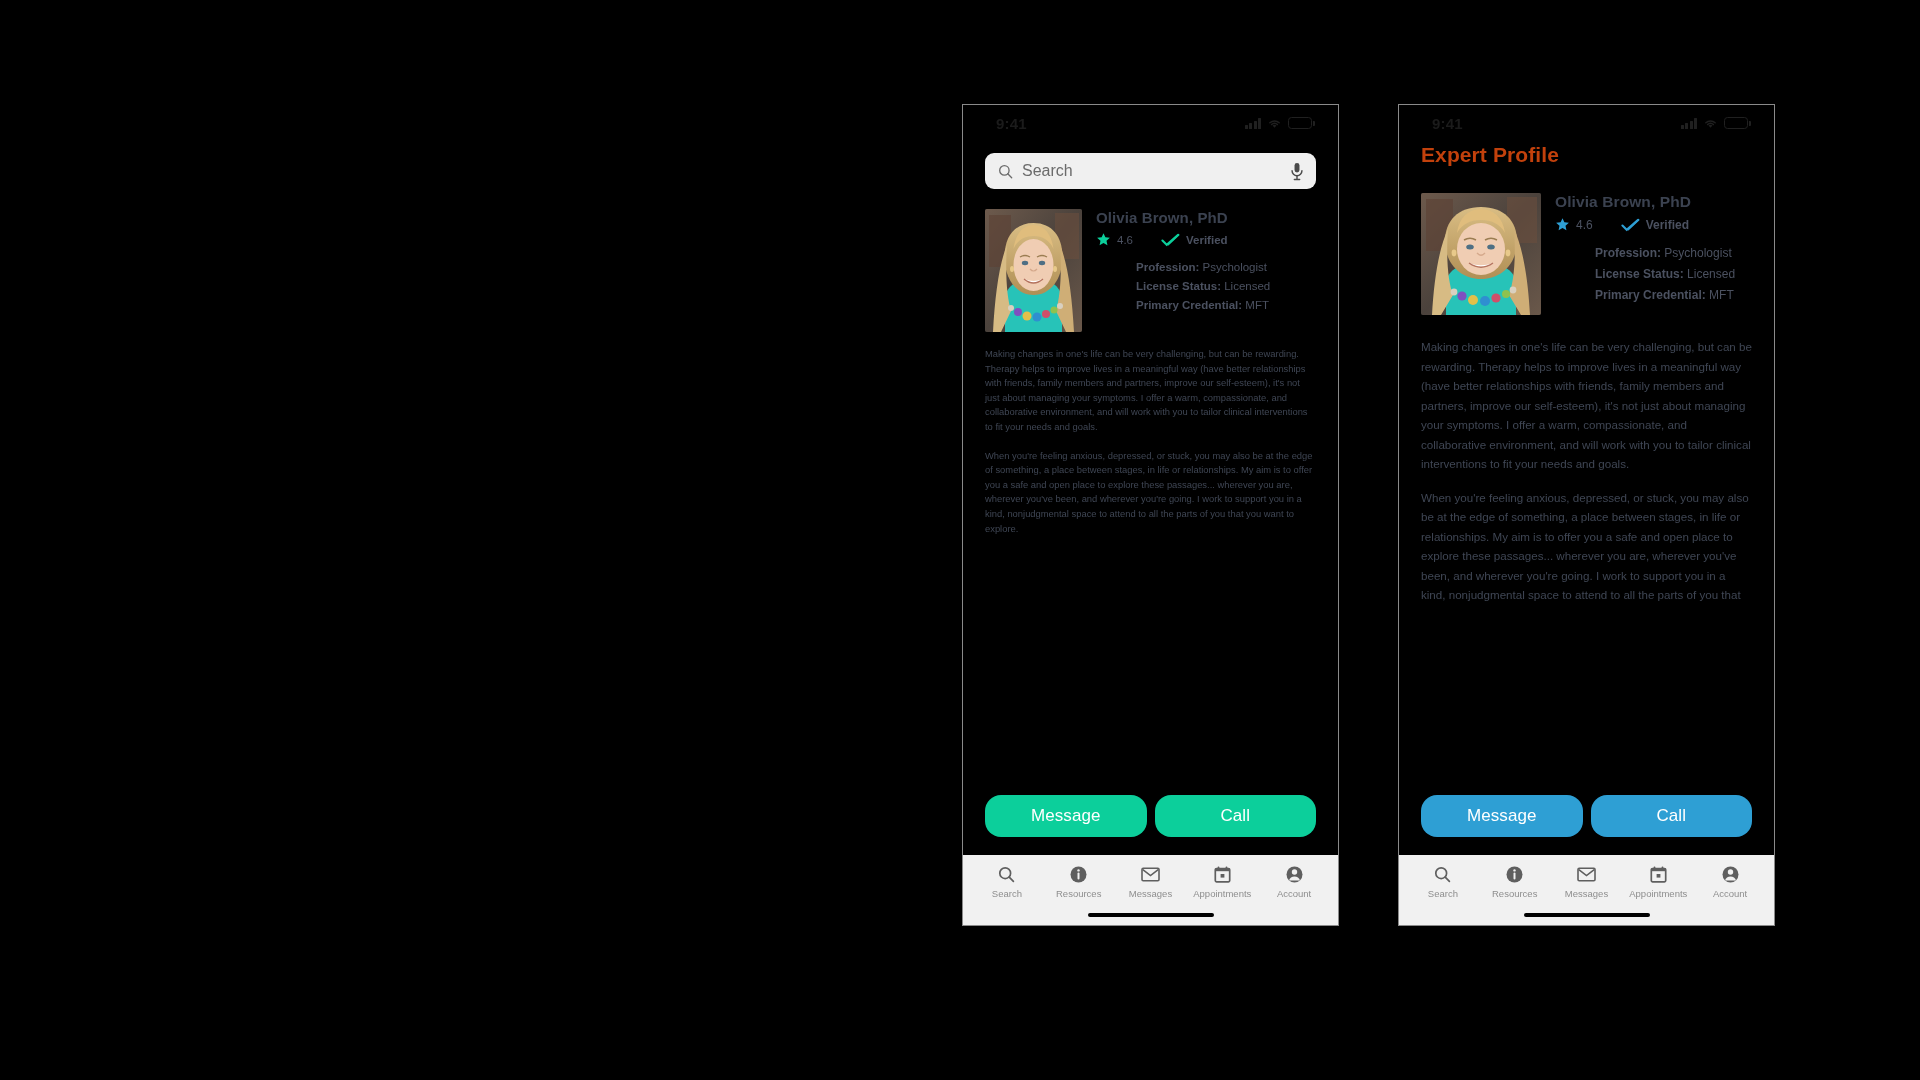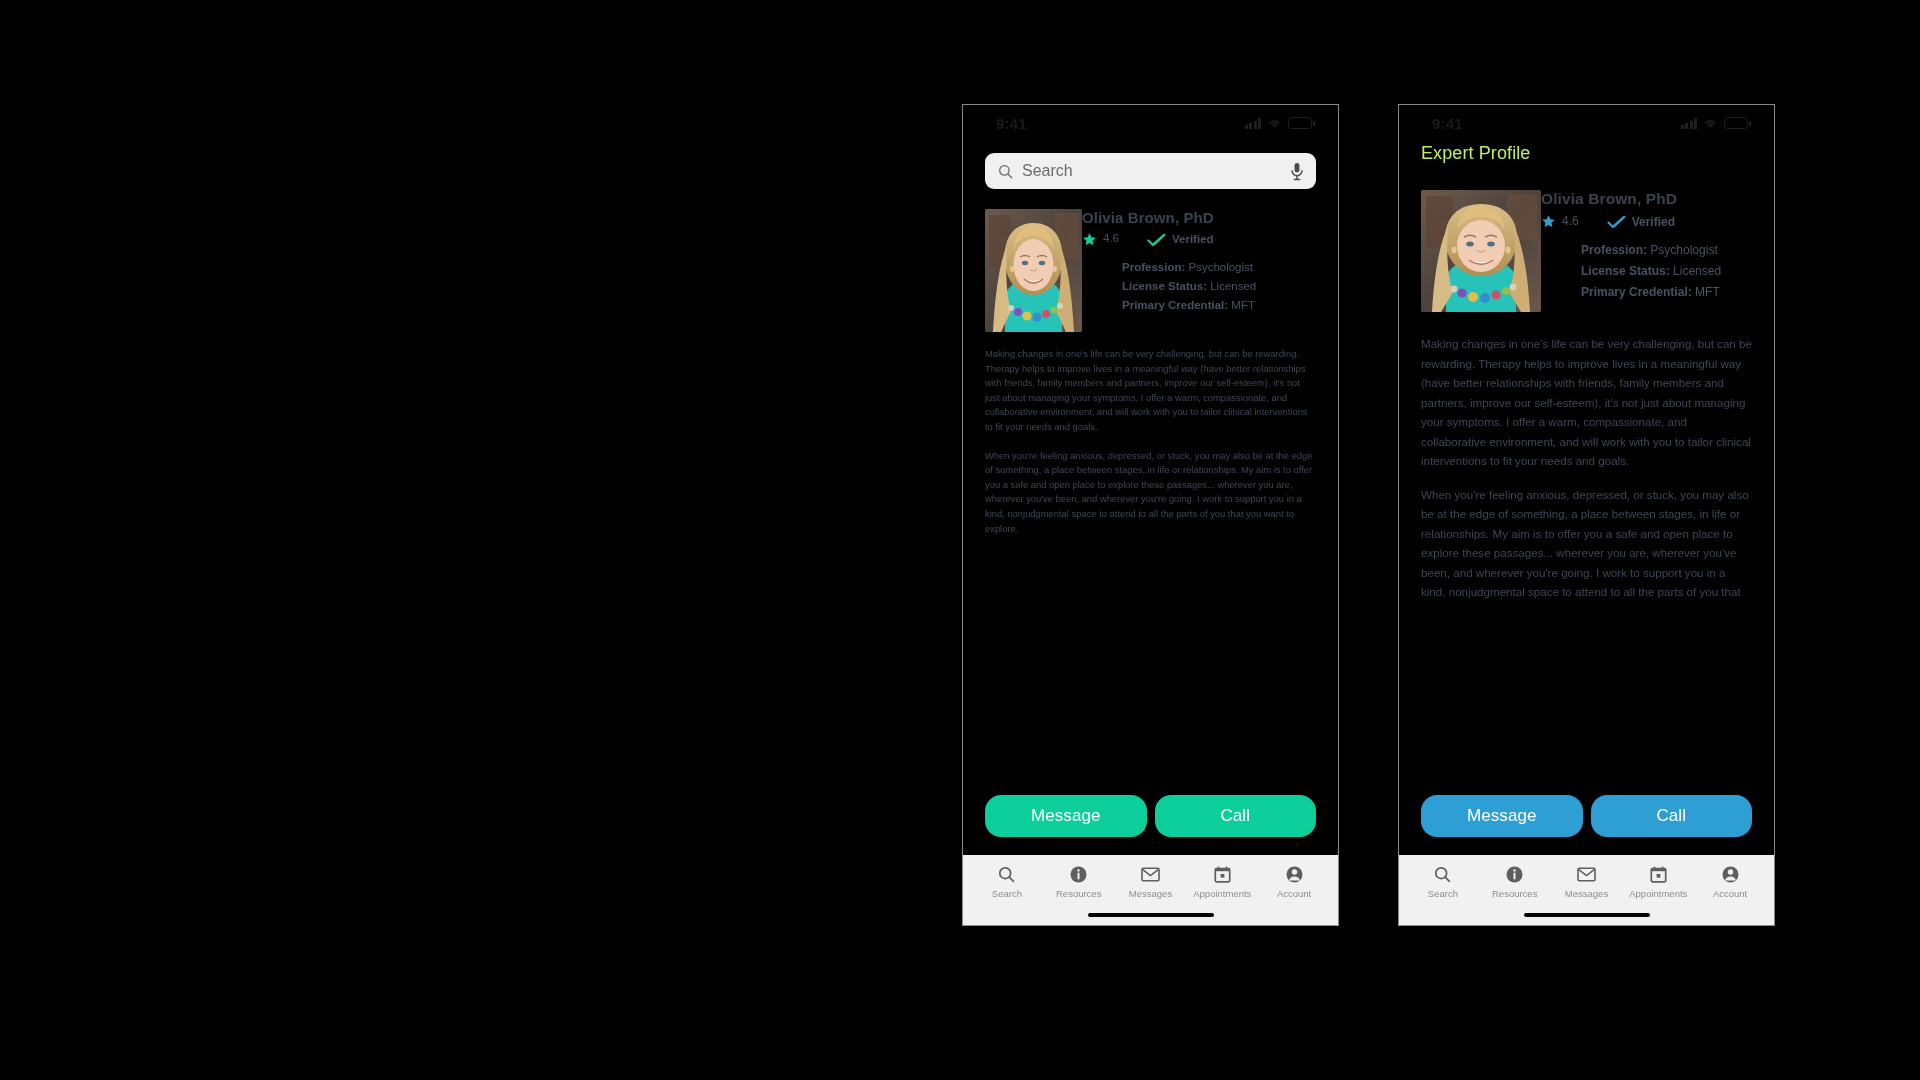--- a/index.html
+++ b/index.html
@@ -60,23 +60,23 @@
   
   .screen {
     flex: 1 1 auto;
     position: relative;
     overflow: hidden;
     padding: 0 22px;
   }
 
   
   .page-title {
-    color: #bef264;
-    font-size: 18px;
-    font-weight: normal;
+    color: #c2410c;
+    font-size: 21px;
+    font-weight: bold;
     letter-spacing: .1px;
     margin-top: 8px;
   }
 
   
   .searchbar {
     margin-top: 18px;
     height: 36px;
     background: #f0f0f0;
     border-radius: 9px;
@@ -87,21 +87,21 @@
   }
   .searchbar .sb-text {
     flex: 1 1 auto;
     color: #6b6b6b;
     font-size: 16px;
   }
   .mag-ic { width: 15px; height: 15px; flex: 0 0 auto; }
   .mic-ic { width: 14px; height: 19px; flex: 0 0 auto; }
 
   
-  .profile { display: flex; }
+  .profile { display: flex; gap: 14px; }
   .avatar {
     flex: 0 0 auto;
     border-radius: 2px;
     overflow: hidden;
     background: #2b2b2b;
     position: relative;
   }
   .avatar svg { display:block; width:100%; height:100%; }
 
   .pinfo { flex: 1 1 auto; min-width: 0; }
@@ -111,21 +111,21 @@
     color: #3b4250;
     letter-spacing: .1px;
   }
   .prow {
     display: flex;
     align-items: center;
     margin-top: 6px;
     gap: 6px;
   }
   .prating, .pverified {
-    display:flex; gap: 6px;
+    display:flex; align-items:center; gap: 6px;
     font-size: 11.5px;
     color: #4b5160;
   }
   .pverified { margin-left: 22px; font-weight: bold; }
   .star-ic { width: 15px; height: 15px; }
   .check-ic { width: 19px; height: 14px; }
 
   .pfields { margin-top: 14px; }
   .pfield {
     font-size: 11.5px;

